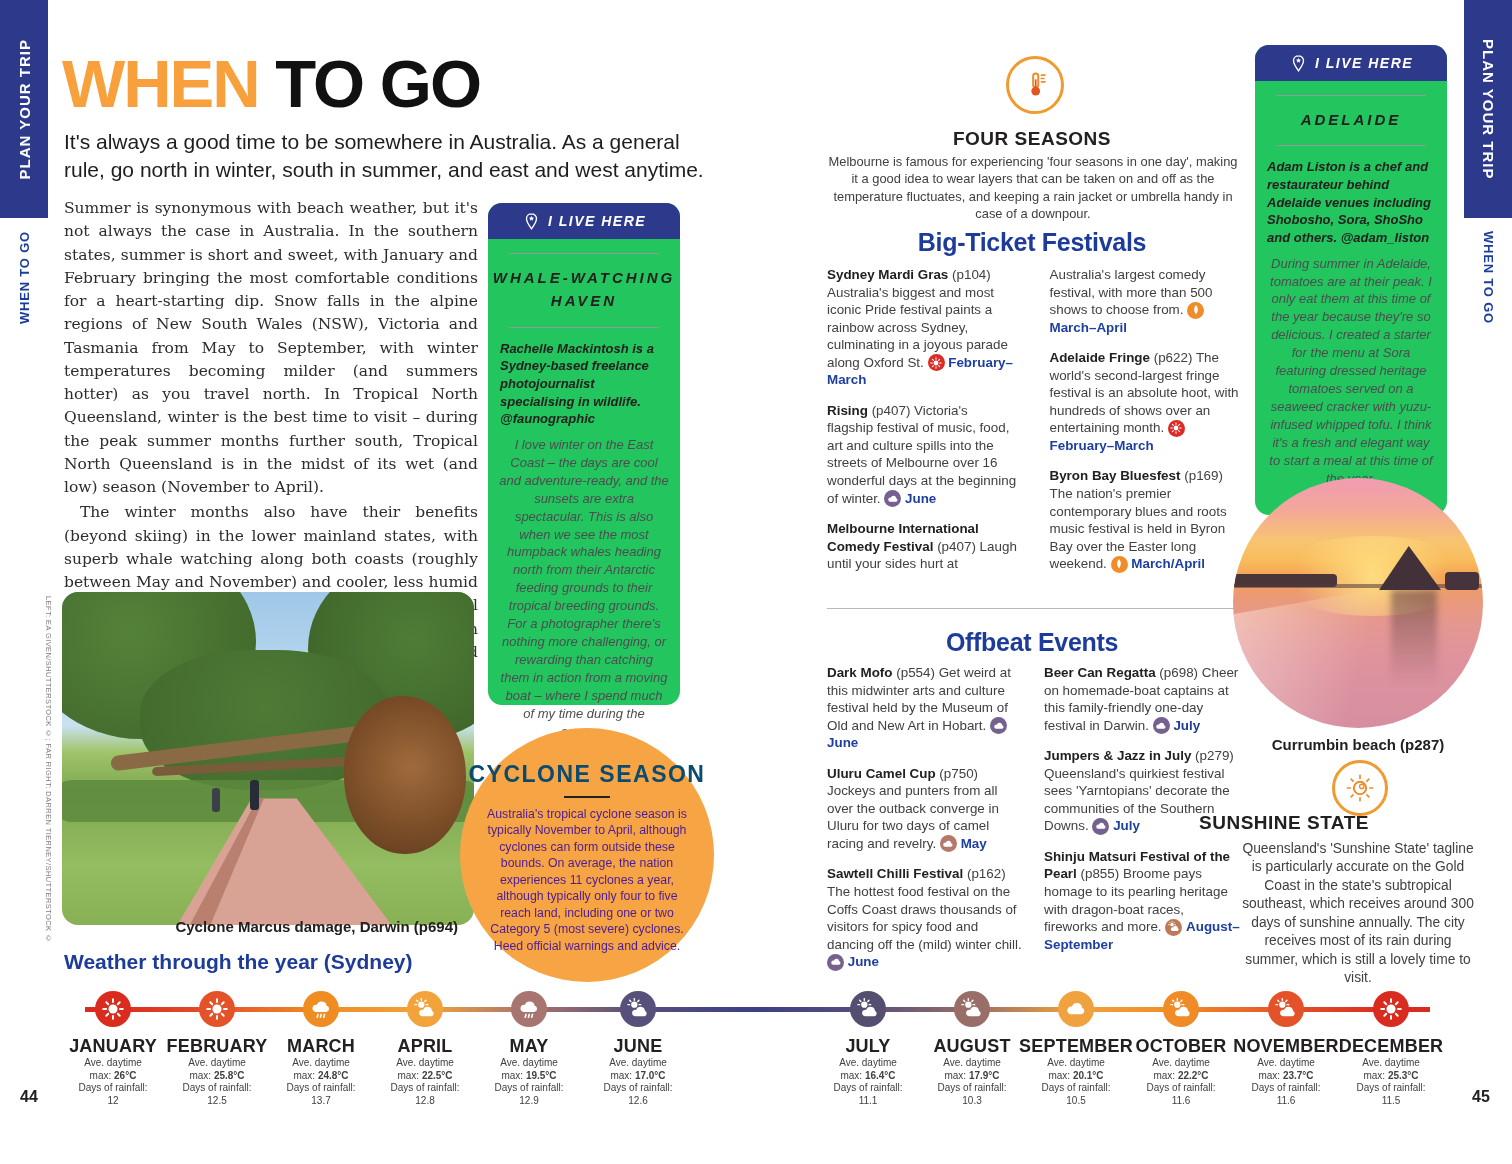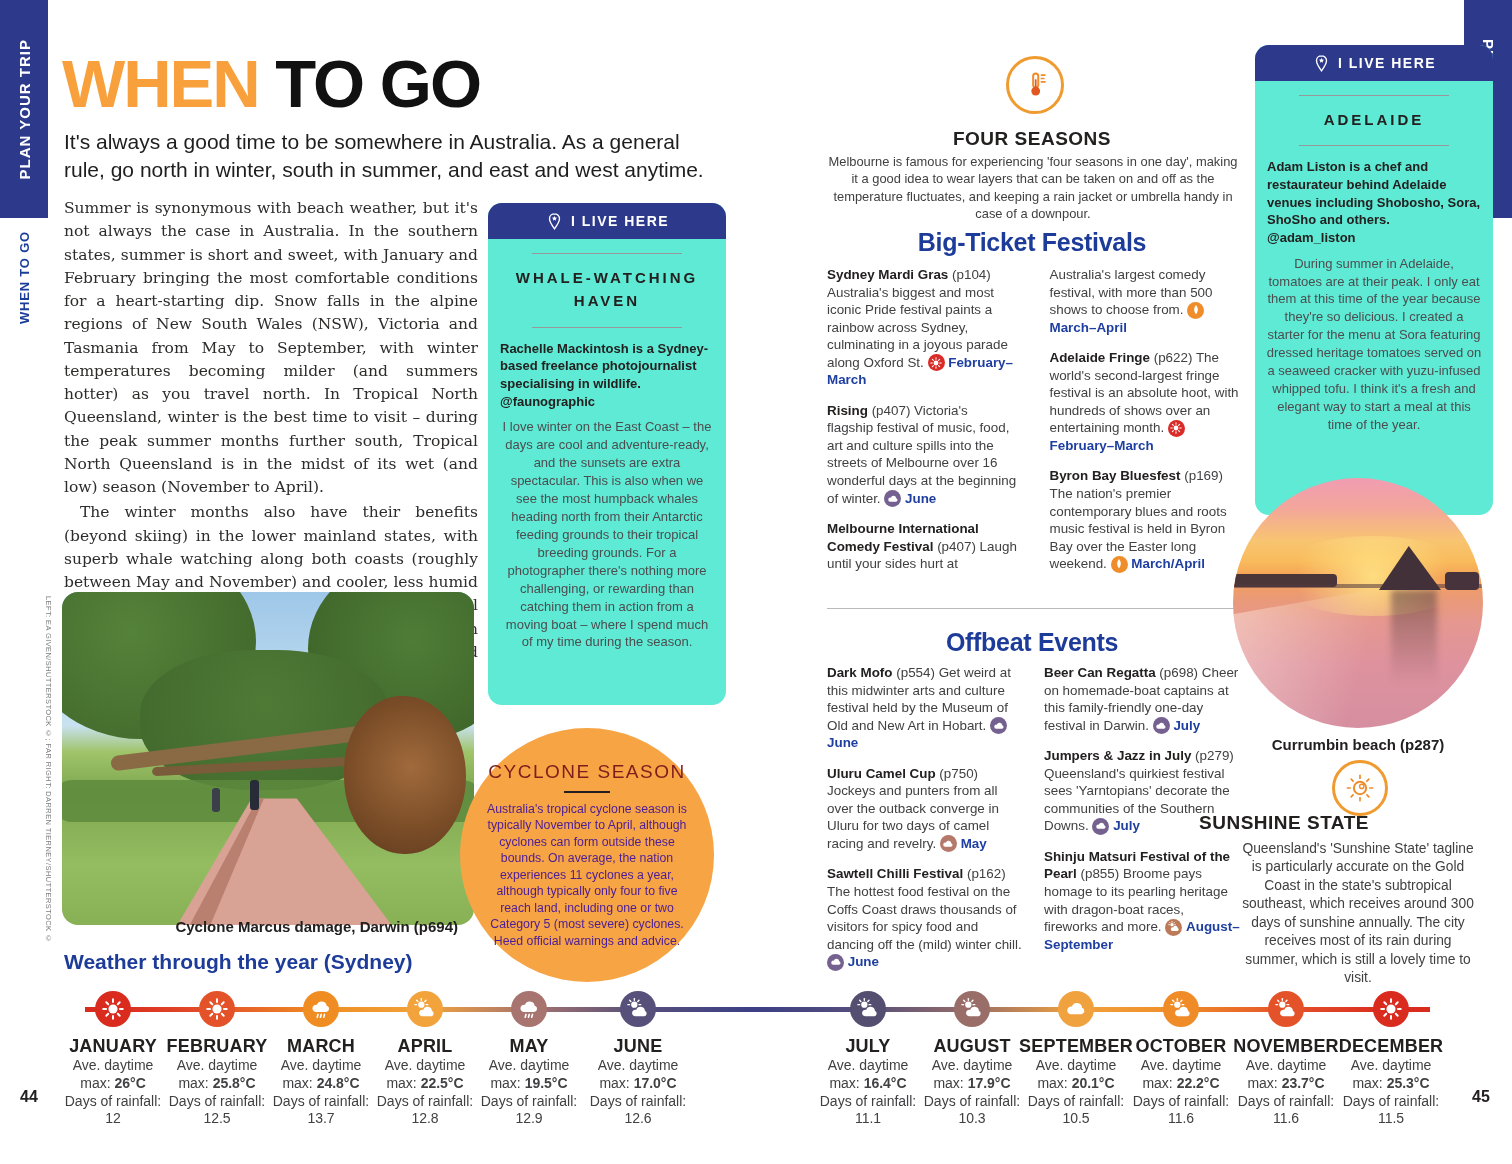--- a/index.html
+++ b/index.html
@@ -18,31 +18,31 @@
   .page-title .accent{color:#f8a03c;}
   .page-title .rest{color:#111111;}
   .subtitle{position:absolute;left:64px;top:128px;width:660px;font-size:21px;line-height:1.33;color:#1e1e1e;}
 
   .intro{position:absolute;left:64px;top:197px;width:414px;font-family:"DejaVu Serif",serif;
          font-size:15.5px;line-height:1.5;color:#2d2c2b;text-align:justify;}
   .intro p{margin:0;}
   .intro p + p{text-indent:16px;margin-top:2px;}
 
   
-  .live-box{position:absolute;width:238px;background:#5eead4;border-radius:14px;}
+  .live-box{position:absolute;width:192px;background:#22c55e;border-radius:14px;font-style:italic;}
   .live-head{height:36px;background:#2d3a8c;border-radius:14px 14px 0 0;display:flex;align-items:center;justify-content:center;gap:7px;color:#fff;font-weight:bold;font-size:14px;letter-spacing:1.5px;}
   .live-head svg{width:19px;height:19px;}
   .live-divider{width:150px;height:1px;background:#97989a;margin:14px auto 12px;}
   .live-title{font-weight:bold;font-size:15px;letter-spacing:3px;text-align:center;line-height:1.55;color:#232020;}
   .live-bold{font-weight:bold;font-size:13px;line-height:1.36;text-align:left;color:#232020;margin:10px 12px 8px;}
   .live-body{font-size:13px;line-height:1.38;text-align:center;color:#4c4d4f;margin:0 11px 14px;}
 
   
   .cyclone{position:absolute;left:460px;top:728px;width:254px;height:254px;border-radius:50%;background:#f6a444;z-index:6;text-align:center;}
-  .cyclone-title{font-weight:normal;font-size:19px;letter-spacing:1.5px;color:#7f1d1d;padding-top:32px;line-height:1.25;}
+  .cyclone-title{font-weight:bold;font-size:23px;letter-spacing:1.5px;color:#0c4a6e;padding-top:32px;line-height:1.25;}
   .cyclone-rule{width:46px;height:2px;background:#231f20;margin:7px auto 8px;}
   .cyclone-body{font-size:12.3px;line-height:1.34;color:#4c1d95;padding:0 24px;}
 
   
   .fs-icon{position:absolute;left:1006px;top:56px;width:52px;height:52px;border-radius:50%;border:3px solid #ef9b30;display:flex;align-items:center;justify-content:center;background:#fff;}
   .fs-icon svg{width:34px;height:34px;}
   .section-cap{position:absolute;font-weight:bold;font-size:19px;letter-spacing:.5px;color:#232020;text-align:center;}
   .section-body{position:absolute;font-size:12.9px;line-height:1.34;color:#414042;text-align:center;}
 
   .fest-heading{position:absolute;left:828px;width:408px;text-align:center;font-weight:bold;font-size:25px;color:#1d3c99;letter-spacing:-.3px;}
@@ -91,21 +91,21 @@
   .sun-badge svg{width:32px;height:32px;}
 
   
   .weather-heading{position:absolute;left:64px;top:950px;font-weight:bold;font-size:21px;color:#1d3c99;}
   .timeline-line{position:absolute;left:85px;top:1007px;width:1345px;height:5px;z-index:1;
     background:linear-gradient(90deg,#d92b1e 2.1%,#e4522a 9.8%,#ef8d22 17.5%,#f2a33c 25.3%,#a8746f 33%,#57507a 41.1%,#3c3f85 49.7%,#57507a 58.2%,#9a6e68 66%,#f0a23e 73.7%,#f08c28 81.5%,#e4522a 89.3%,#d92b1e 97.1%);}
   .month{position:absolute;top:991px;width:120px;text-align:center;z-index:2;}
   .month-icon{width:36px;height:36px;border-radius:50%;margin:0 auto;display:flex;align-items:center;justify-content:center;}
   .month-icon svg{width:26px;height:26px;}
   .month-name{font-weight:bold;font-size:18px;letter-spacing:.2px;color:#232020;margin-top:9px;}
-  .month-line{font-size:14px;line-height:1.27;color:#414042;}
+  .month-line{font-size:10px;line-height:1.27;color:#414042;}
   .page-num{position:absolute;top:1088px;font-weight:bold;font-size:16px;color:#232020;}
 </style>
 </head>
 <body>
 
 <div id="canvas">
 
   <div class="side-tab tab-blue" style="left:0;top:0;width:48px;height:218px;">
     <span class="vtext-up">PLAN YOUR TRIP</span>
   </div>

